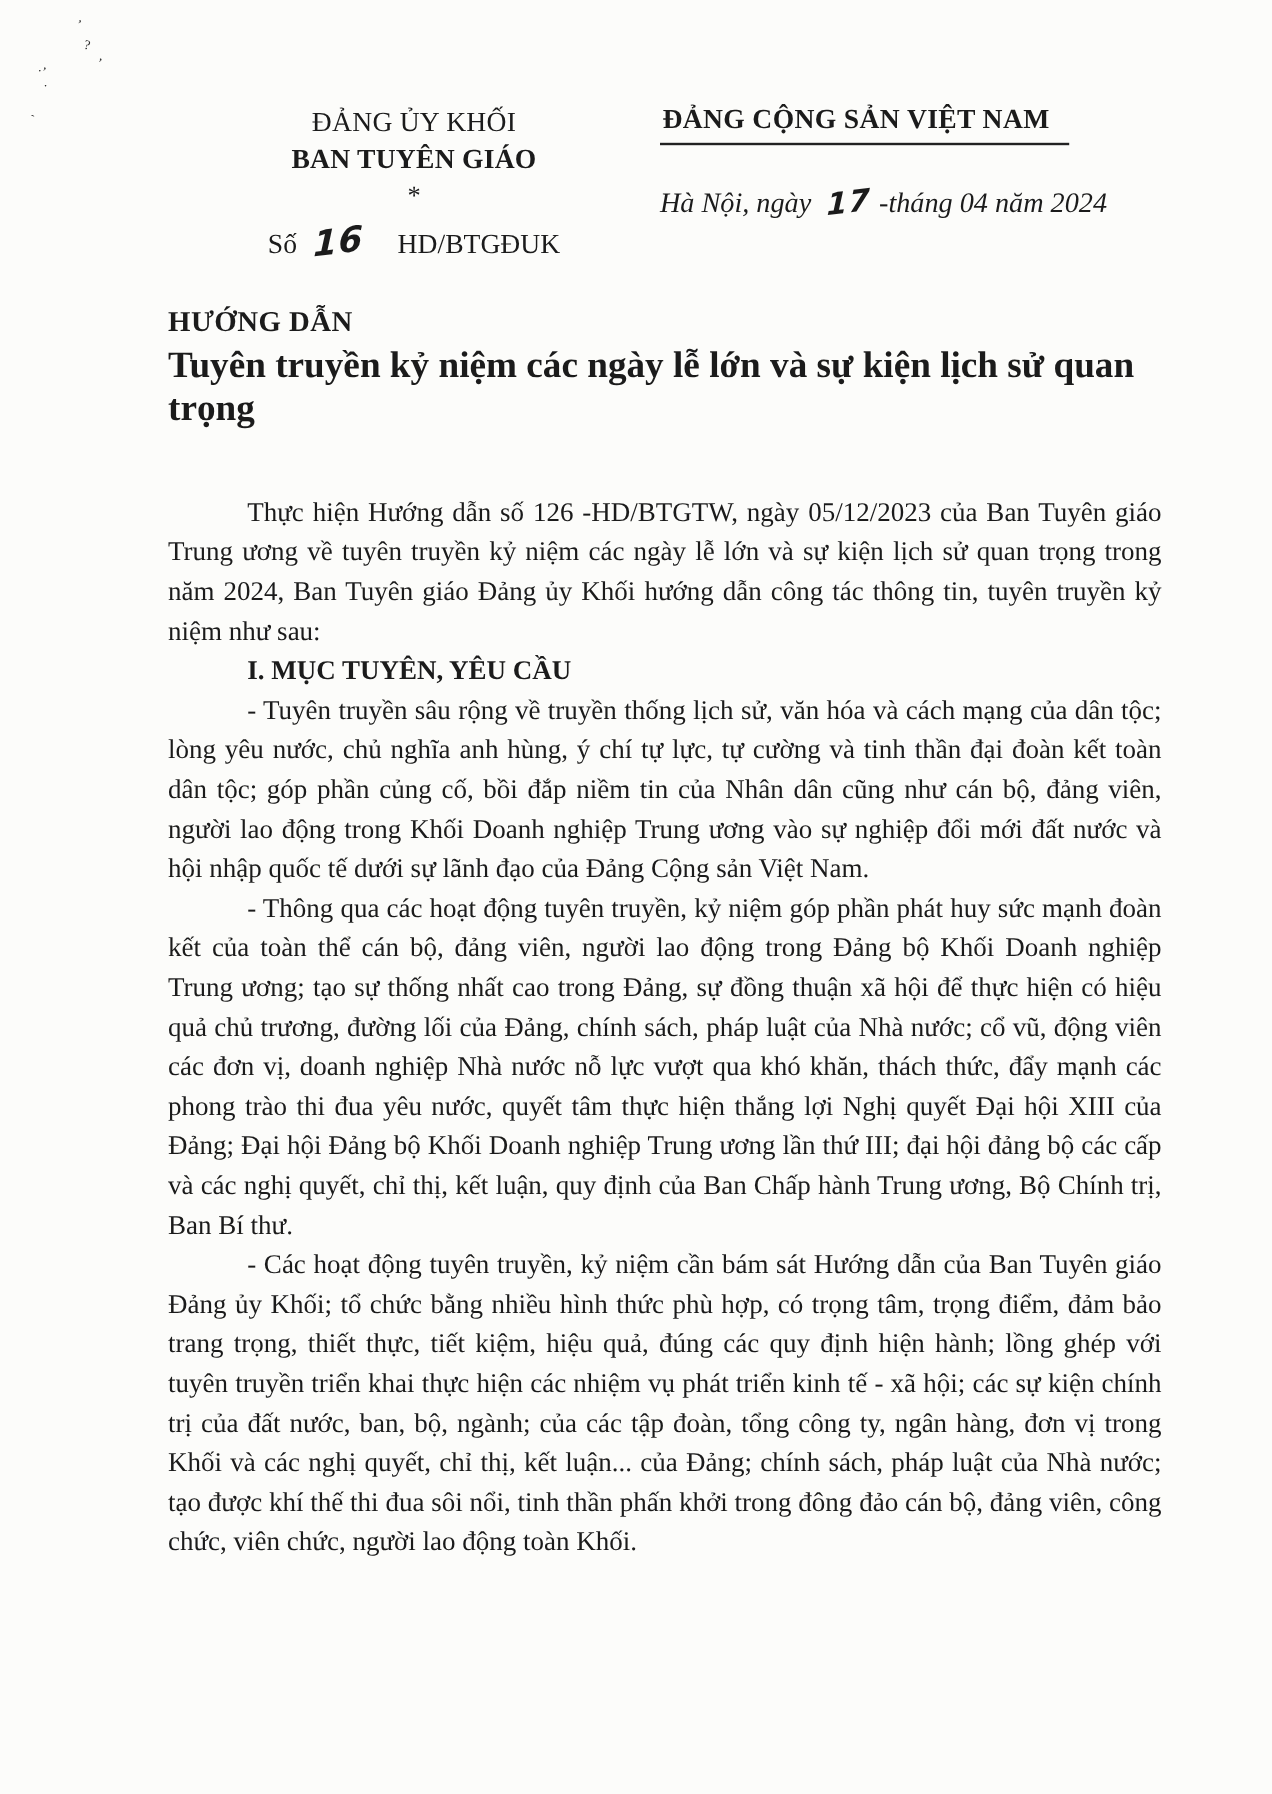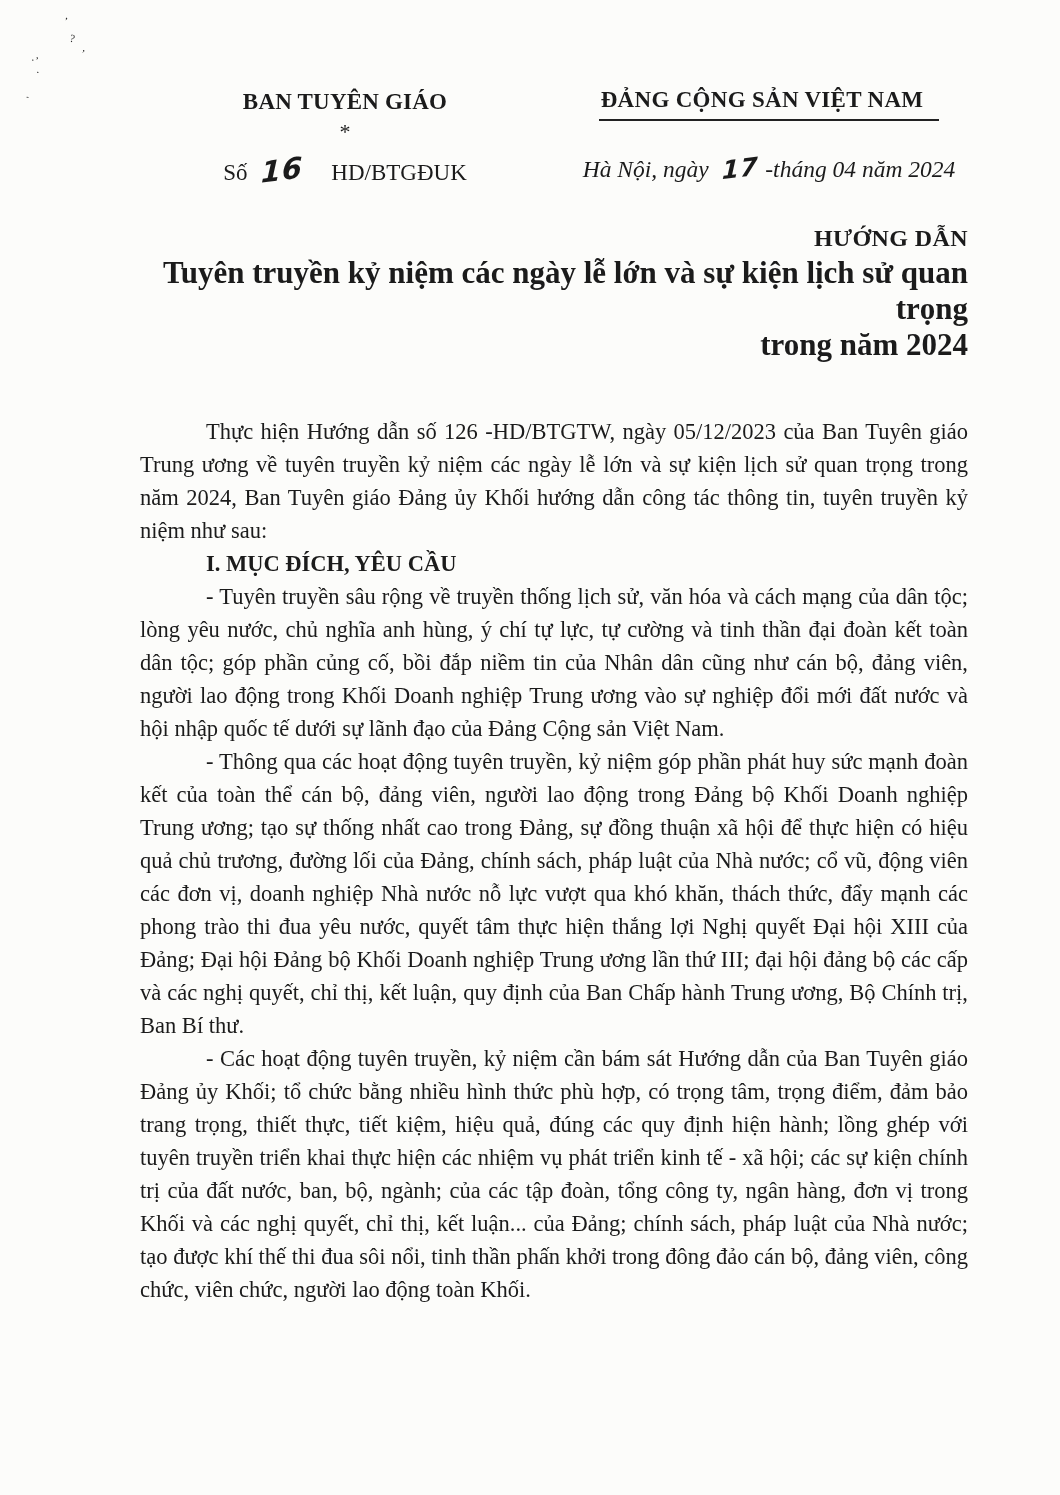--- a/index.html
+++ b/index.html
@@ -41,21 +41,21 @@
   .org-asterisk { font-size: 22px; line-height: 24px; margin-top: 3px; }
   .doc-number {
     margin-top: 9px;
     font-size: 23px;
     white-space: nowrap;
   }
   .doc-number .suffix { margin-left: 14px; text-align: right; }
   .header-right {
     width: 438px;
     margin-left: 6px;
-    text-align: center;
+    text-align: left;
   }
   .national-motto {
     display: inline-block;
     font-weight: bold;
     font-size: 23px;
     line-height: 28px;
     letter-spacing: 0.3px;
     border-bottom: 2px solid #222;
     padding: 0 16px 5px 2px;
     white-space: nowrap;
@@ -74,21 +74,21 @@
     font-weight: bold;
     transform: rotate(-7deg) skewX(-9deg);
     letter-spacing: 1px;
   }
   .hw-number { font-size: 29px; margin: 0 8px; }
   .hw-day { font-size: 25px; margin: 0 1px 0 7px; }
   
   .title-block {
     margin: 34px 0 0 140px;
     width: 828px;
-    text-align: right;
+    text-align: left;
   }
   .doc-type {
     font-weight: bold;
     font-size: 24px;
     line-height: 34px;
     letter-spacing: 0.4px;
   }
   .doc-subtitle {
     font-weight: bold;
     font-size: 31px;
@@ -117,20 +117,21 @@
 
   <span class="speckle" style="left:64px; top:16px;">ʼ</span>
   <span class="speckle" style="left:27px; top:95px; transform:rotate(-20deg);">`</span>
   <span class="speckle" style="left:70px; top:33px;">?</span>
   <span class="speckle" style="left:83px; top:42px;">,</span>
   <span class="speckle" style="left:31px; top:55px;">·’</span>
   <span class="speckle" style="left:36px; top:67px;">·</span>
 
   <div class="header">
     <div class="header-left">
+      <div class="org-line">ĐẢNG ỦY KHỐI</div>
       <div class="org-line bold">BAN TUYÊN GIÁO</div>
       <div class="org-asterisk">*</div>
       <div class="doc-number">
         <span>Số</span>
         <span class="handwritten hw-number">16</span>
         <span class="suffix">HD/BTGĐUK</span>
       </div>
     </div>
     <div class="header-right">
       <div>
@@ -140,24 +141,23 @@
         <span>Hà Nội, ngày</span>
         <span class="handwritten hw-day">17</span>
         <span>-tháng 04 năm 2024</span>
       </div>
     </div>
   </div>
 
   <div class="title-block">
     <div class="doc-type">HƯỚNG DẪN</div>
     <div class="doc-subtitle">Tuyên truyền kỷ niệm các ngày lễ lớn và sự kiện lịch sử quan trọng</div>
-    <div class="doc-subtitle">trong năm 2024</div>
   </div>
 
   <div class="body-text">
     <p>Thực hiện Hướng dẫn số 126 -HD/BTGTW, ngày 05/12/2023 của Ban Tuyên giáo Trung ương về tuyên truyền kỷ niệm các ngày lễ lớn và sự kiện lịch sử quan trọng trong năm 2024, Ban Tuyên giáo Đảng ủy Khối hướng dẫn công tác thông tin, tuyên truyền kỷ niệm như sau:</p>
-    <h3>I. MỤC ĐÍCH, YÊU CẦU</h3>
+    <h3>I. MỤC TUYÊN, YÊU CẦU</h3>
     <p>- Tuyên truyền sâu rộng về truyền thống lịch sử, văn hóa và cách mạng của dân tộc; lòng yêu nước, chủ nghĩa anh hùng, ý chí tự lực, tự cường và tinh thần đại đoàn kết toàn dân tộc; góp phần củng cố, bồi đắp niềm tin của Nhân dân cũng như cán bộ, đảng viên, người lao động trong Khối Doanh nghiệp Trung ương vào sự nghiệp đổi mới đất nước và hội nhập quốc tế dưới sự lãnh đạo của Đảng Cộng sản Việt Nam.</p>
     <p>- Thông qua các hoạt động tuyên truyền, kỷ niệm góp phần phát huy sức mạnh đoàn kết của toàn thể cán bộ, đảng viên, người lao động trong Đảng bộ Khối Doanh nghiệp Trung ương; tạo sự thống nhất cao trong Đảng, sự đồng thuận xã hội để thực hiện có hiệu quả chủ trương, đường lối của Đảng, chính sách, pháp luật của Nhà nước; cổ vũ, động viên các đơn vị, doanh nghiệp Nhà nước nỗ lực vượt qua khó khăn, thách thức, đẩy mạnh các phong trào thi đua yêu nước, quyết tâm thực hiện thắng lợi Nghị quyết Đại hội XIII của Đảng; Đại hội Đảng bộ Khối Doanh nghiệp Trung ương lần thứ III; đại hội đảng bộ các cấp và các nghị quyết, chỉ thị, kết luận, quy định của Ban Chấp hành Trung ương, Bộ Chính trị, Ban Bí thư.</p>
     <p>- Các hoạt động tuyên truyền, kỷ niệm cần bám sát Hướng dẫn của Ban Tuyên giáo Đảng ủy Khối; tổ chức bằng nhiều hình thức phù hợp, có trọng tâm, trọng điểm, đảm bảo trang trọng, thiết thực, tiết kiệm, hiệu quả, đúng các quy định hiện hành; lồng ghép với tuyên truyền triển khai thực hiện các nhiệm vụ phát triển kinh tế - xã hội; các sự kiện chính trị của đất nước, ban, bộ, ngành; của các tập đoàn, tổng công ty, ngân hàng, đơn vị trong Khối và các nghị quyết, chỉ thị, kết luận... của Đảng; chính sách, pháp luật của Nhà nước; tạo được khí thế thi đua sôi nổi, tinh thần phấn khởi trong đông đảo cán bộ, đảng viên, công chức, viên chức, người lao động toàn Khối.</p>
   </div>
 
 </div>
 
 </body></html>

